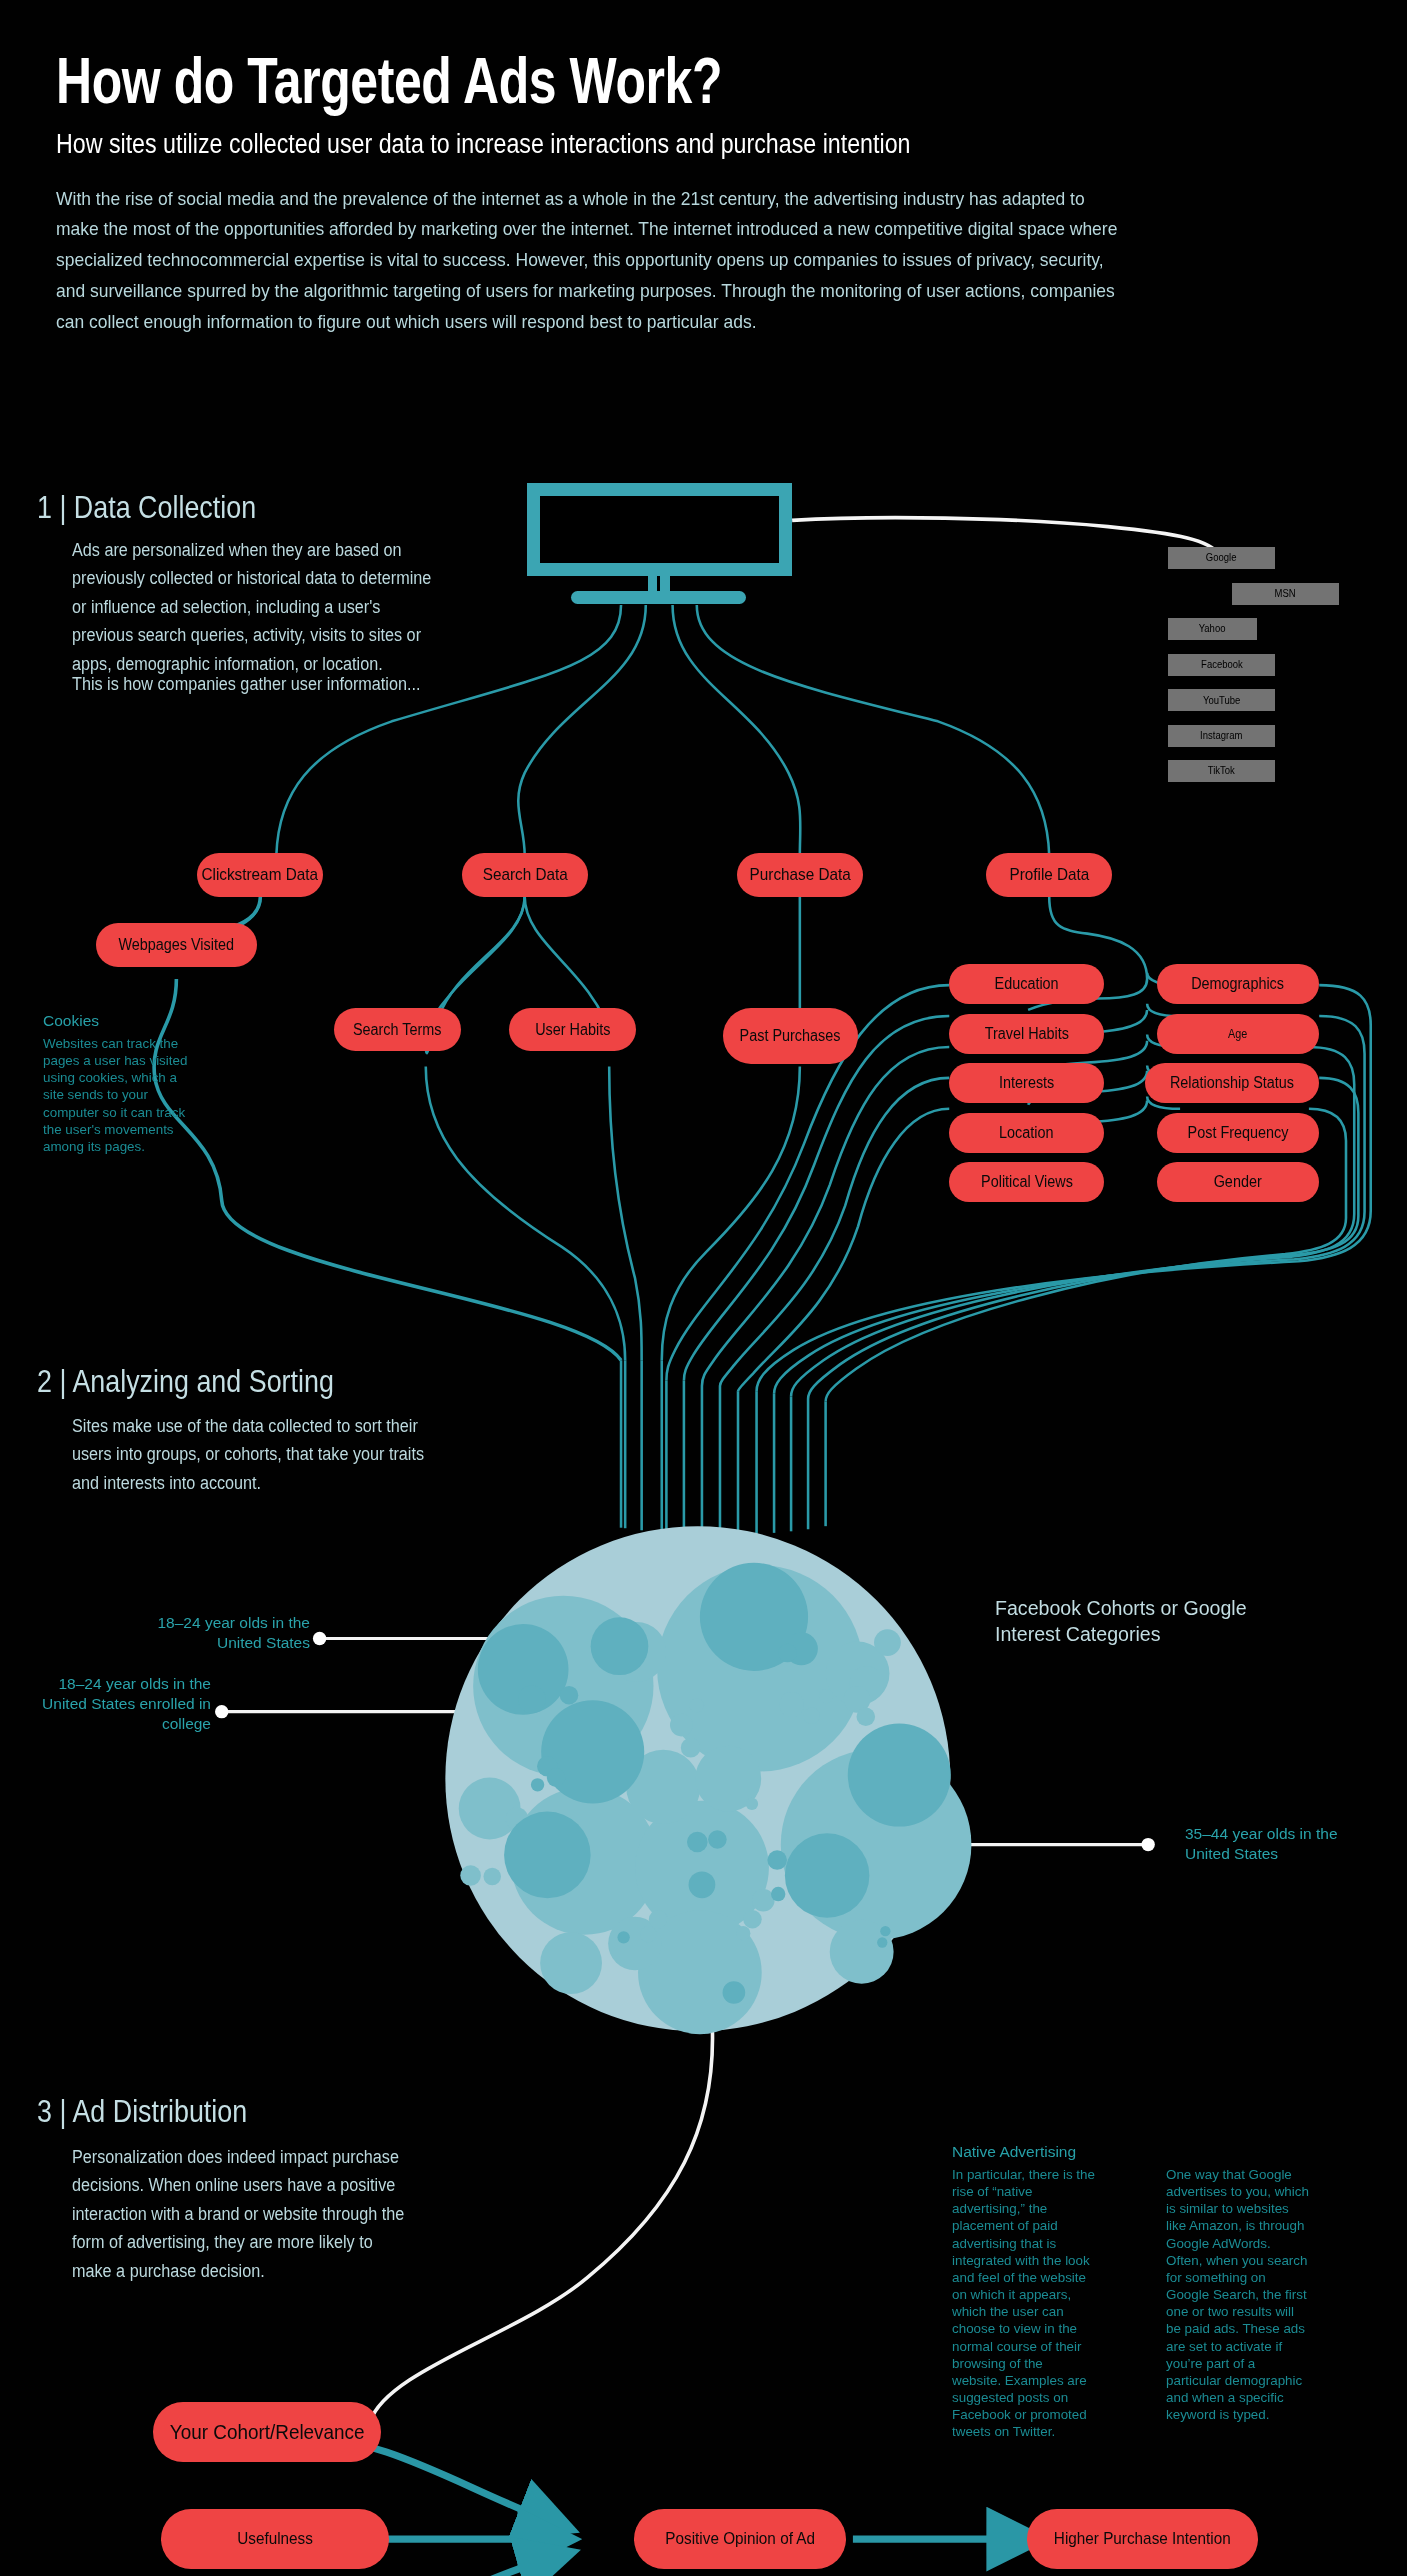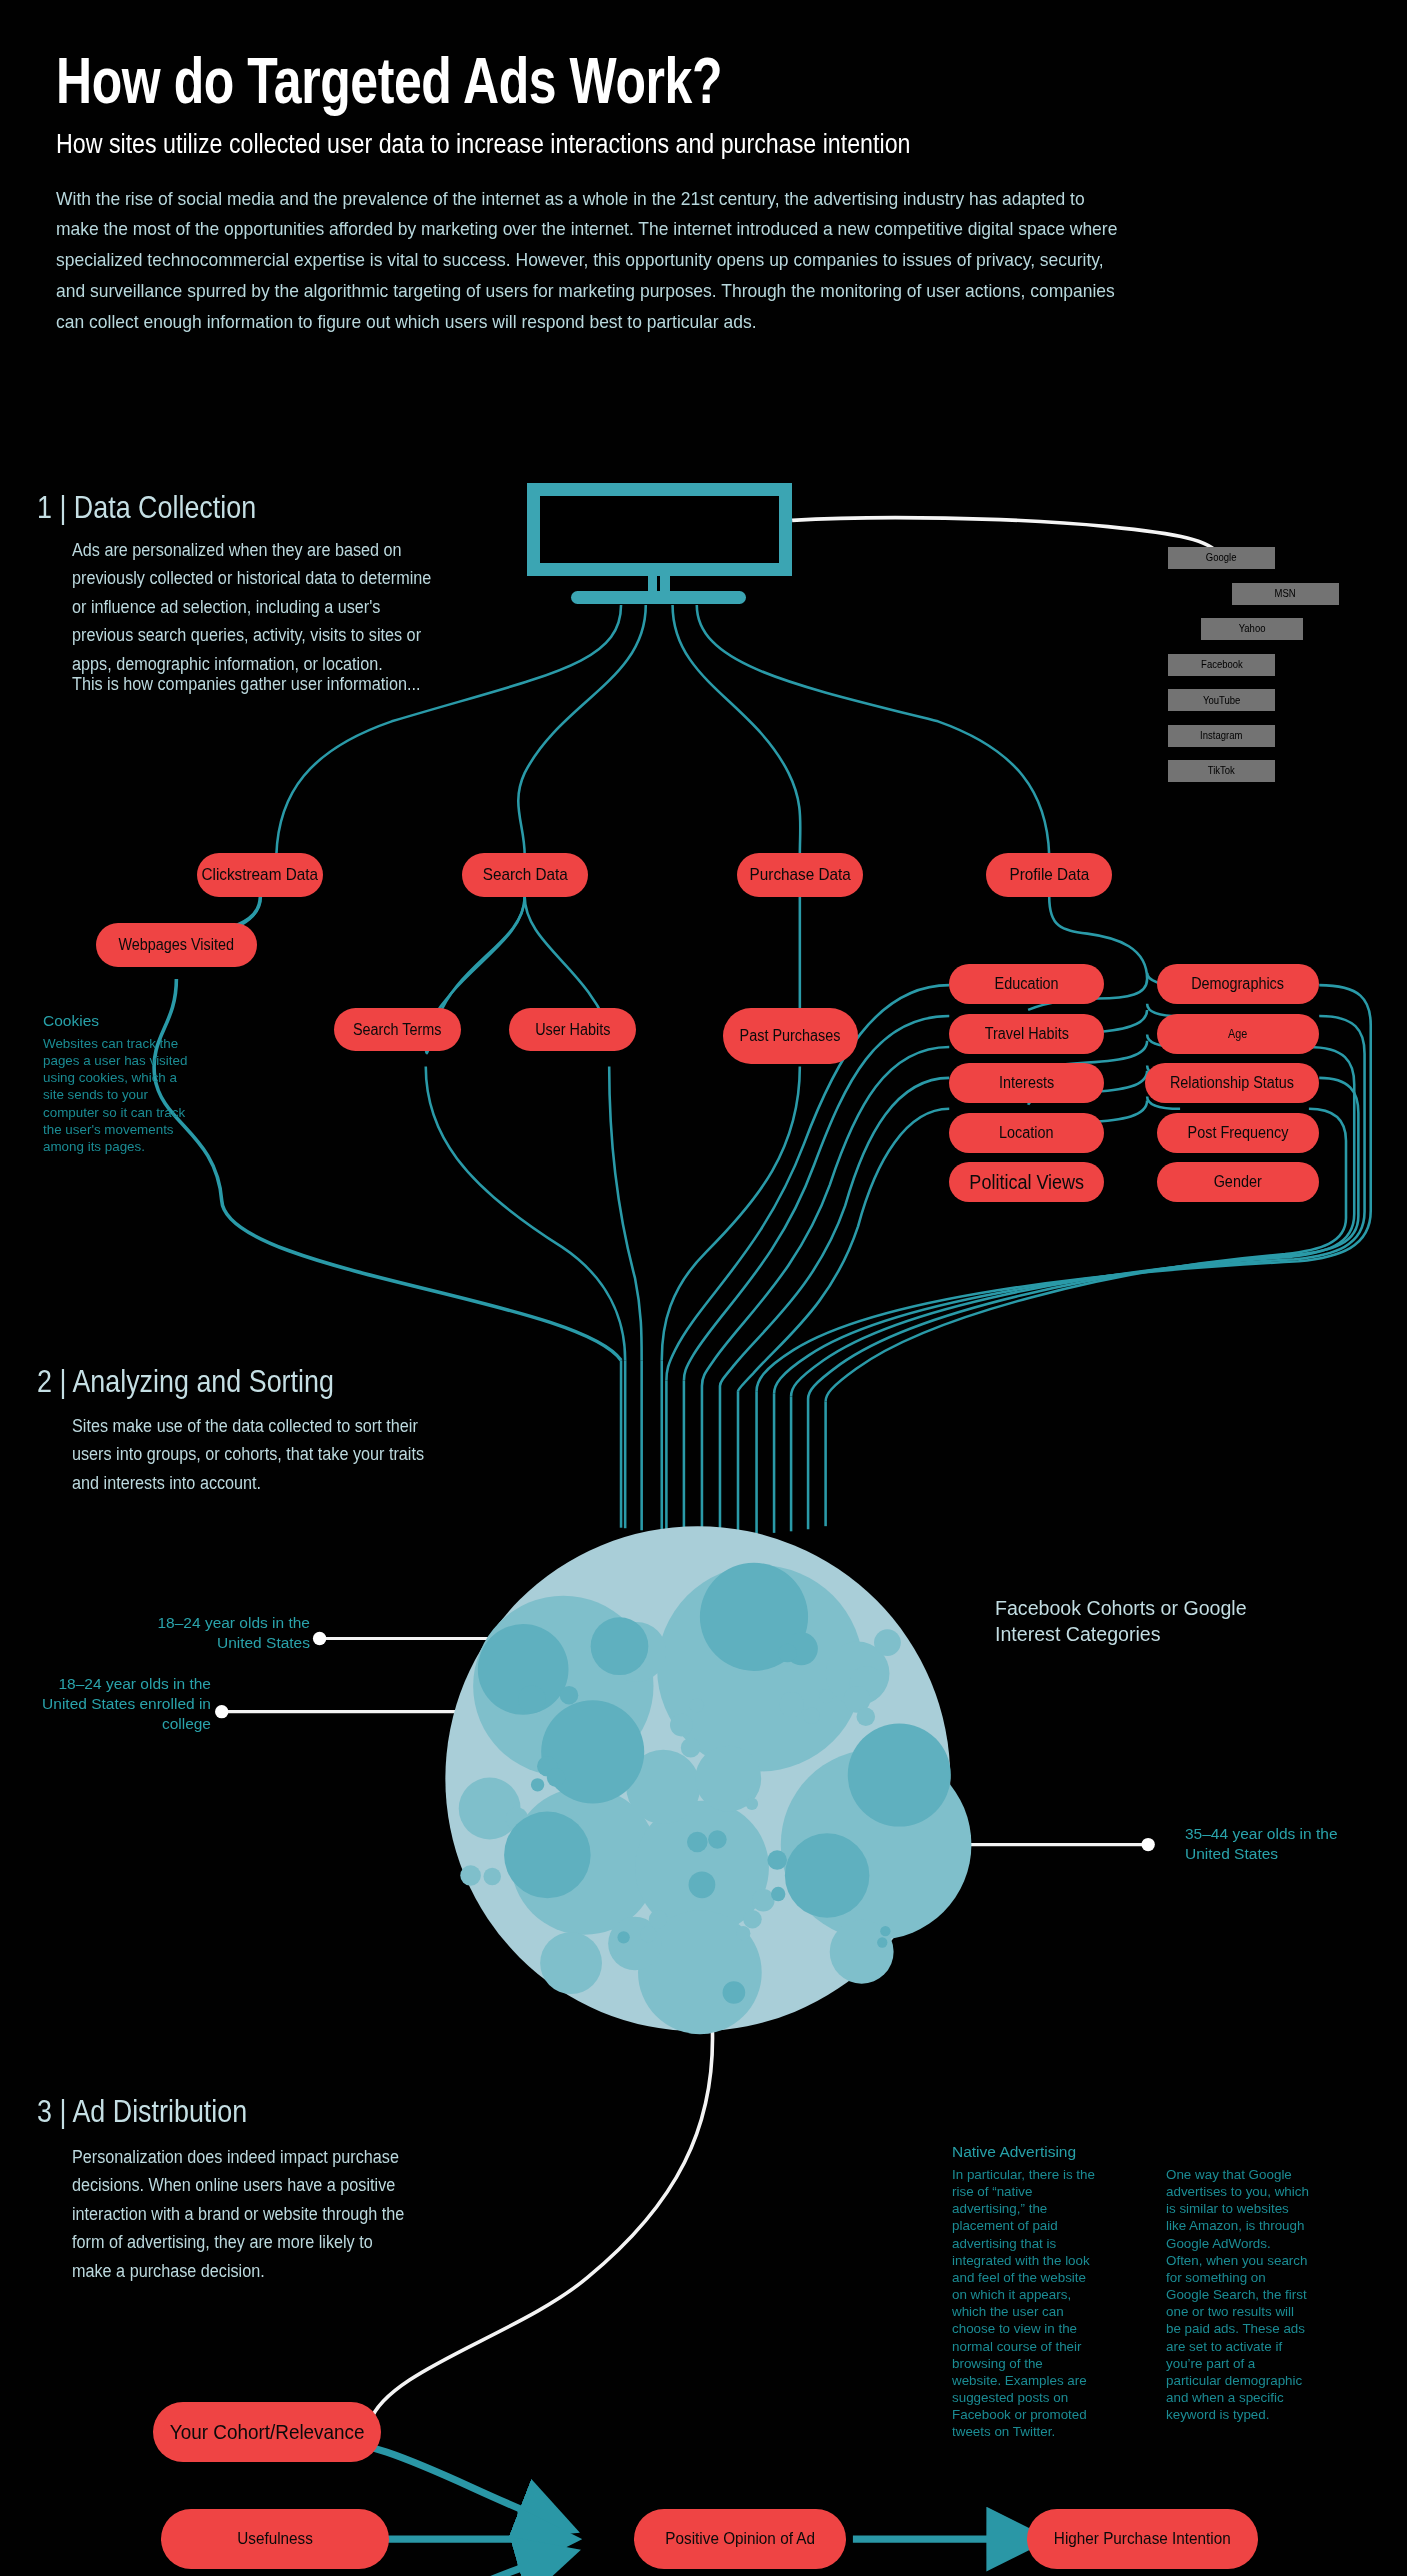--- a/index.html
+++ b/index.html
@@ -238,21 +238,21 @@
 <div class="abs sec-head" style="left:37px;top:489px;">1 | Data Collection</div>
 <div class="abs sec-body" style="left:72px;top:536px;width:412px;">Ads are personalized when they are based on previously collected or historical data to determine or influence ad selection, including a user's previous search queries, activity, visits to sites or apps, demographic information, or location.</div>
 <div class="abs sec-body" style="left:72px;top:670px;width:412px;">This is how companies gather user information...</div>
 
 <div class="plat" style="left:1168px;top:547px;width:107px;height:21.6px;">
     <span>Google</span>
   </div>
 <div class="plat" style="left:1232px;top:583px;width:107px;height:21.6px;">
     <span>MSN</span>
   </div>
-<div class="plat" style="left:1168px;top:618px;width:102px;height:21.6px;margin-left:33px;">
+<div class="plat" style="left:1168px;top:618px;width:89px;height:21.6px;">
     <span>Yahoo</span>
   </div>
 <div class="plat" style="left:1168px;top:654px;width:107px;height:21.6px;">
     <span>Facebook</span>
   </div>
 <div class="plat" style="left:1168px;top:689px;width:107px;height:22px;">
     <span>YouTube</span>
   </div>
 <div class="plat" style="left:1168px;top:725px;width:107px;height:21.6px;">
     <span>Instagram</span>
@@ -292,21 +292,21 @@
   </div>
 <div class="pill" style="left:949px;top:1014px;width:155px;height:40px;font-size:16px;">
     <span>Travel Habits</span>
   </div>
 <div class="pill" style="left:949px;top:1063px;width:155px;height:40px;font-size:16px;">
     <span>Interests</span>
   </div>
 <div class="pill" style="left:949px;top:1113px;width:155px;height:40px;font-size:16px;">
     <span>Location</span>
   </div>
-<div class="pill" style="left:949px;top:1162px;width:155px;height:40px;font-size:20px;">
+<div class="pill" style="left:949px;top:1162px;width:155px;height:40px;font-size:16px;">
     <span>Political Views</span>
   </div>
 
 <div class="pill" style="left:1157px;top:964px;width:162px;height:40px;font-size:16px;">
     <span>Demographics</span>
   </div>
 <div class="pill" style="left:1157px;top:1014px;width:162px;height:40px;font-size:12px;">
     <span>Age</span>
   </div>
 <div class="pill" style="left:1145px;top:1063px;width:174px;height:40px;font-size:16px;">

